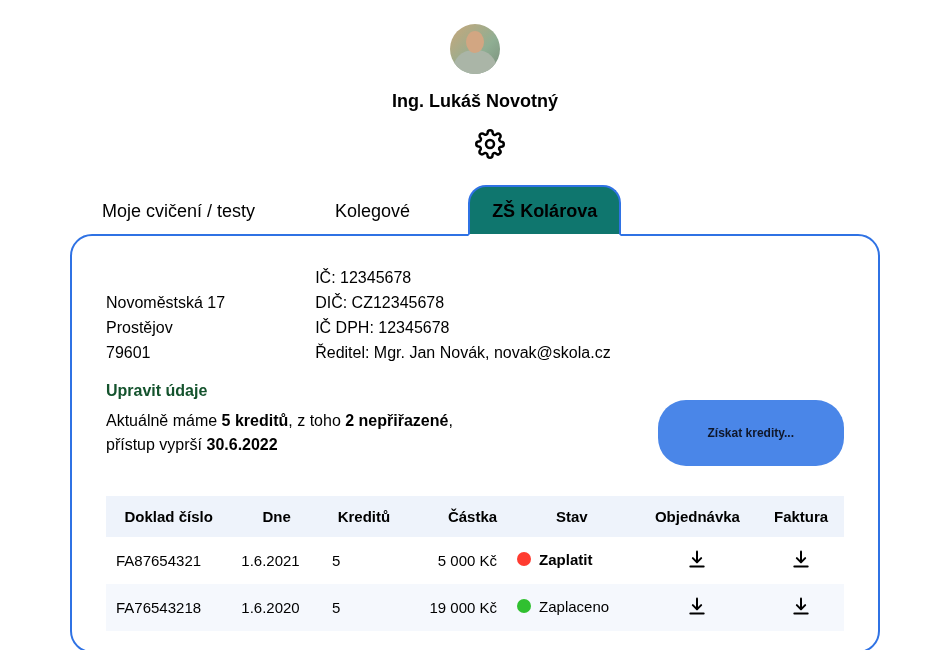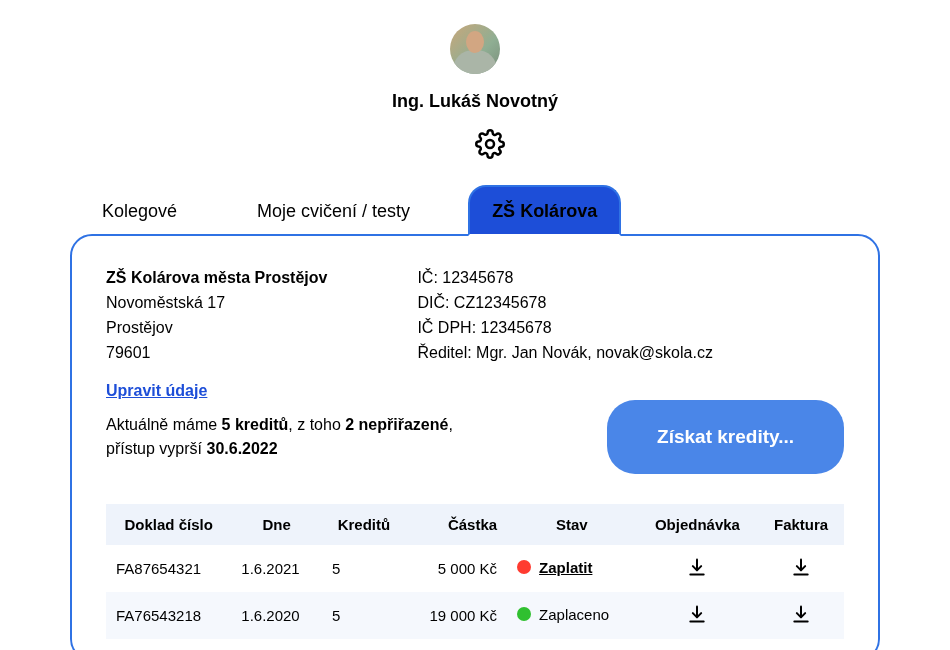--- a/index.html
+++ b/index.html
@@ -33,45 +33,45 @@
     .tabs {
       display: flex; gap: 36px; padding: 0 80px; align-items: flex-end;
       margin-top: 10px; position: relative; z-index: 2;
     }
     .tab {
       font-size: 18px; font-weight: 500; padding: 14px 22px 12px 22px;
       cursor: pointer; color: #000; white-space: nowrap;
     }
     .tab.active {
       font-weight: 700; border: 2px solid #2f72e4; border-bottom: 2px solid #fff;
-      border-radius: 18px 18px 0 0; background: #1d4ed8; position: relative; top: 2px;
+      border-radius: 18px 18px 0 0; background: #0f766e; position: relative; top: 2px;
     }
 
     .panel {
       margin: 0 70px 30px 70px; border: 2px solid #2f72e4;
       border-radius: 22px; padding: 30px 34px 20px 34px;
       position: relative; top: 0; z-index: 1;
     }
 
     .info-row { display: flex; gap: 90px; font-size: 16px; line-height: 1.55; }
     .info-col b { font-weight: 700; }
 
     .edit-link {
-      display: inline-block; margin-top: 16px; color: #1d4ed8;
-      font-weight: 700; text-decoration: underline; cursor: pointer; font-size: 16px;
+      display: inline-block; margin-top: 16px; color: #14532d;
+      font-weight: 700; cursor: pointer; font-size: 16px;
     }
 
     .credits-row {
       display: flex; justify-content: space-between; align-items: center;
       gap: 20px;
     }
     .credits-text { font-size: 16px; line-height: 1.45; max-width: 430px; }
     .credits-text b { font-weight: 700; }
     .get-credits-btn {
-      background: #4a86e8; color: #ffffff; font-weight: 700; font-size: 19px;
+      background: #4a86e8; color: #0f172a; font-weight: 700; font-size: 12px;
       padding: 26px 50px; border: none; border-radius: 28px; cursor: pointer;
       white-space: nowrap;
     }
 
     table.docs {
       width: 100%; border-collapse: collapse; margin-top: 30px;
       font-size: 15px;
     }
     table.docs thead th {
       text-align: center; font-weight: 700; padding: 12px 10px;
@@ -85,21 +85,21 @@
     }
     table.docs tbody tr:nth-child(even) td { background: #f5f8fd; }
     table.docs tbody td:nth-child(4) { text-align: right; white-space: nowrap; }
     table.docs tbody td:nth-child(6),
     table.docs tbody td:nth-child(7) { text-align: center; }
 
     .status { display: inline-flex; align-items: center; gap: 8px; }
     .dot { width: 14px; height: 14px; border-radius: 50%; display: inline-block; }
     .dot.red { background: #ff3b30; }
     .dot.green { background: #30c030; }
-    .pay-link { font-weight: 700; text-decoration: underline; cursor: pointer; }
+    .pay-link { font-weight: 700; cursor: pointer; }
 
     .dl-icon { display:inline-block; cursor:pointer; }
     .dl-icon svg { width:20px; height:20px; }
   </style>
 </head>
 <body>
 
 <div class="page">
 
   <div class="header">
@@ -109,30 +109,30 @@
     </div>
     <span class="gear">
       <svg width="30" height="30" viewBox="0 0 24 24" fill="none" stroke="#000" stroke-width="2">
         <circle cx="12" cy="12" r="3.2"></circle>
         <path d="M19.4 15a1.7 1.7 0 0 0 .34 1.87l.06.06a2 2 0 1 1-2.83 2.83l-.06-.06a1.7 1.7 0 0 0-1.87-.34 1.7 1.7 0 0 0-1.03 1.56V21a2 2 0 0 1-4 0v-.09a1.7 1.7 0 0 0-1.11-1.56 1.7 1.7 0 0 0-1.87.34l-.06.06a2 2 0 1 1-2.83-2.83l.06-.06a1.7 1.7 0 0 0 .34-1.87 1.7 1.7 0 0 0-1.56-1.03H3a2 2 0 0 1 0-4h.09a1.7 1.7 0 0 0 1.56-1.11 1.7 1.7 0 0 0-.34-1.87l-.06-.06a2 2 0 1 1 2.83-2.83l.06.06a1.7 1.7 0 0 0 1.87.34h.08A1.7 1.7 0 0 0 10.12 3.1V3a2 2 0 0 1 4 0v.09a1.7 1.7 0 0 0 1.03 1.56 1.7 1.7 0 0 0 1.87-.34l.06-.06a2 2 0 1 1 2.83 2.83l-.06.06a1.7 1.7 0 0 0-.34 1.87v.08a1.7 1.7 0 0 0 1.56 1.03H21a2 2 0 0 1 0 4h-.09a1.7 1.7 0 0 0-1.56 1.03z"></path>
       </svg>
     </span>
   </div>
 
   <div class="tabs">
+    <div class="tab">Moje cvičení / testy</div>
     <div class="tab">Kolegové</div>
-    <div class="tab">Moje cvičení / testy</div>
     <div class="tab active">ZŠ Kolárova</div>
   </div>
 
   <div class="panel">
 
     <div class="info-row">
       <div class="info-col">
-        <b>ZŠ Kolárova města Prostějov</b><br>
+        <br>
         <span>Novoměstská 17</span><br>
         <span>Prostějov</span><br>
         <span>79601</span>
       </div>
       <div class="info-col">
         <span>IČ: 12345678</span><br>
         <span>DIČ: CZ12345678</span><br>
         <span>IČ DPH: 12345678</span><br>
         <span>Ředitel: Mgr. Jan Novák, novak@skola.cz</span>
       </div>

